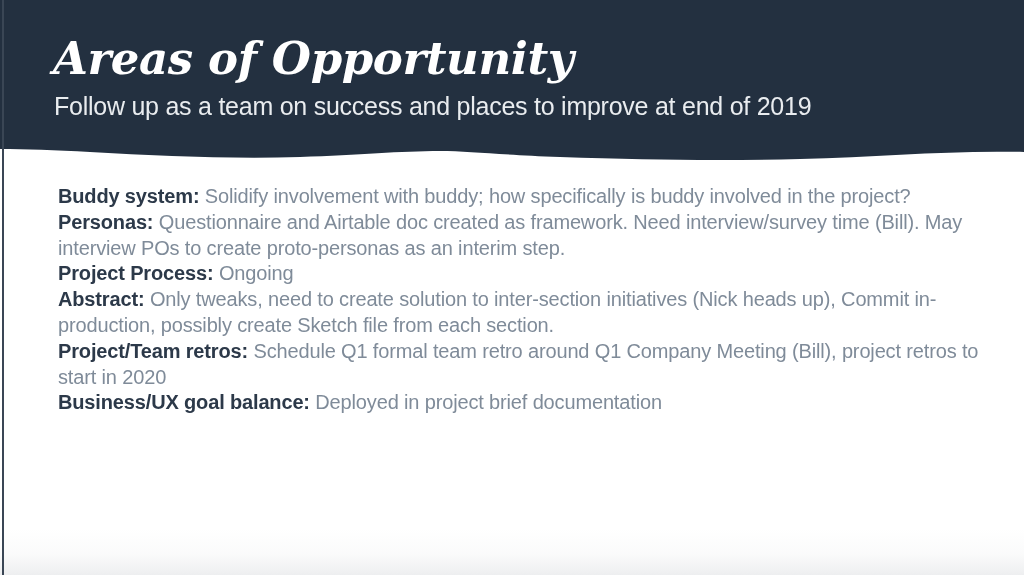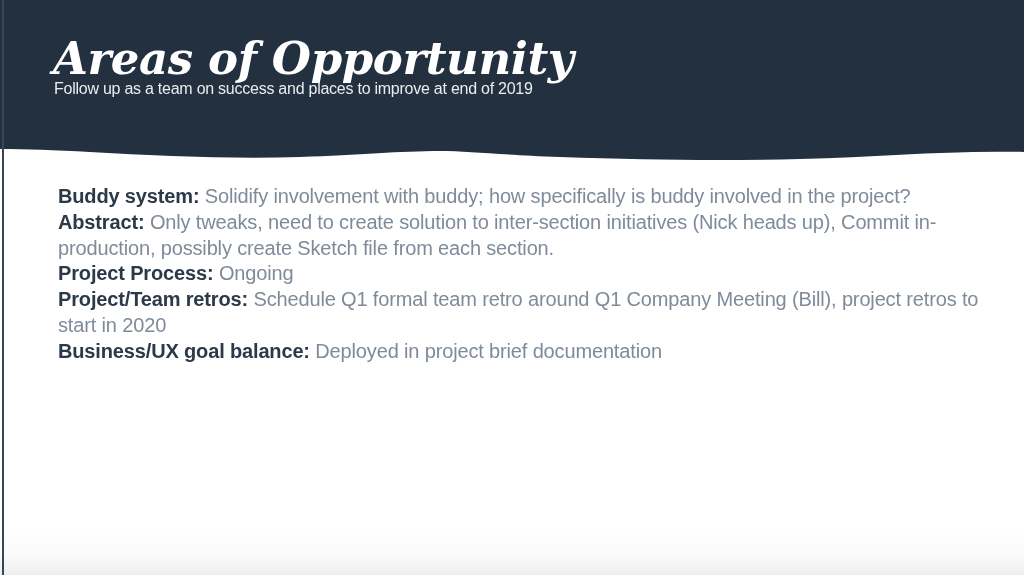--- a/index.html
+++ b/index.html
@@ -81,26 +81,26 @@
     top: 33px;
     left: 0;
     white-space: nowrap;
     font-style: italic;
   }
   .slide-subtitle {
     margin: 0;
     padding: 0;
     font-family: "Liberation Sans", sans-serif;
     font-weight: 400;
-    font-size: 16px;
+    font-size: 25px;
     line-height: 30px;
     letter-spacing: -0.25px;
     color: #e9ecef;
     position: absolute;
-    top: 74px;
+    top: 91px;
     left: 1px;
     white-space: nowrap;
   }
 
   
   .body-area {
     position: absolute;
     left: 58px;
     top: 184px;
     width: 935px;
@@ -147,30 +147,34 @@
     </div>
   </div>
 
   <div class="body-area">
 
     <p class="bullet-line">
       <span class="bullet-label">Buddy system:</span>
       <span class="bullet-text">Solidify involvement with buddy; how specifically is buddy involved in the project?</span>
     </p>
 
+    <p class="bullet-line">
+      <span class="bullet-label">Personas:</span>
+      <span class="bullet-text">Questionnaire and Airtable doc created as framework. Need interview/survey time (Bill). May interview POs to create proto-personas as an interim step.</span>
+    </p>
 
+
+    <p class="bullet-line">
+      <span class="bullet-label">Project Process:</span>
+      <span class="bullet-text">Ongoing</span>
+    </p>
 
     <p class="bullet-line">
       <span class="bullet-label">Abstract:</span>
       <span class="bullet-text">Only tweaks, need to create solution to inter-section initiatives (Nick heads up), Commit in-production, possibly create Sketch file from each section.</span>
-    </p>
-
-    <p class="bullet-line">
-      <span class="bullet-label">Project Process:</span>
-      <span class="bullet-text">Ongoing</span>
     </p>
 
     <p class="bullet-line">
       <span class="bullet-label">Project/Team retros:</span>
       <span class="bullet-text">Schedule Q1 formal team retro around Q1 Company Meeting (Bill), project retros to start in 2020</span>
     </p>
 
     <p class="bullet-line">
       <span class="bullet-label">Business/UX goal balance:</span>
       <span class="bullet-text">Deployed in project brief documentation</span>

